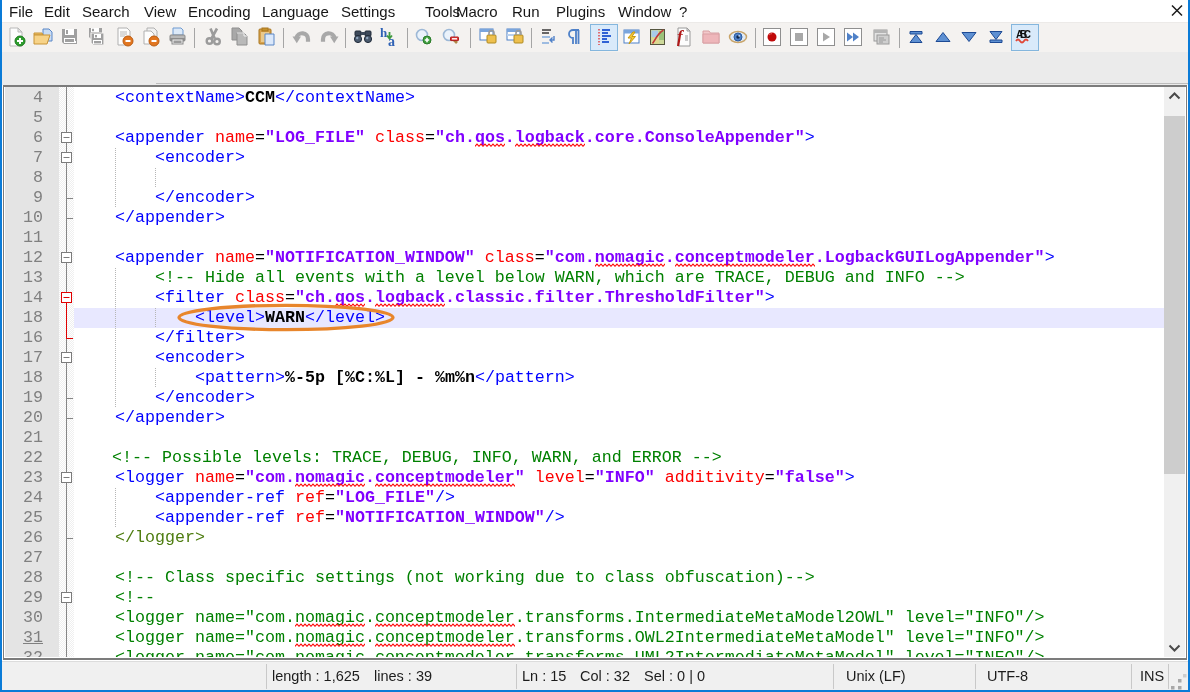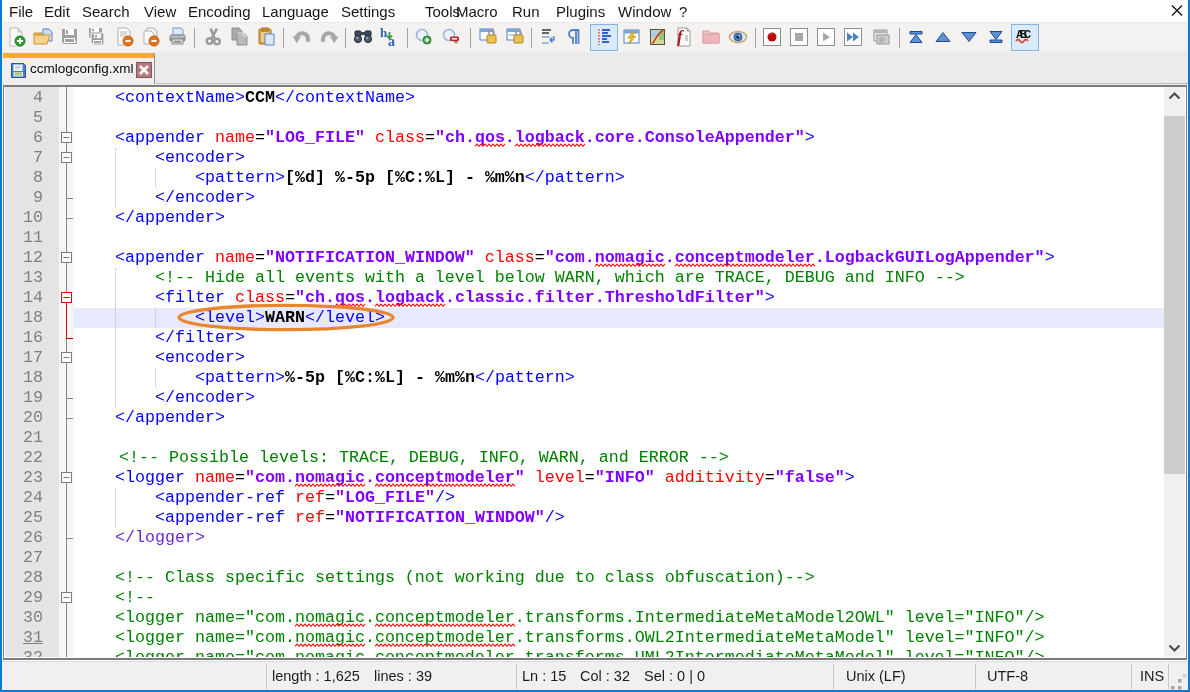--- a/index.html
+++ b/index.html
@@ -265,35 +265,20 @@
       <path d="M9 12.5 l6 -8 h-12 z" fill="#5e90d2" stroke="#1d4a94"></path>
       <path d="M3 13 h12 v2.5 h-12 z" fill="#5e90d2" stroke="#1d4a94"></path>
     </svg>
 <svg class="abs" style="left:1014px;top:27px;" width="20" height="20" viewBox="0 0 20 20">
       <text x="2" y="11" font-family="Liberation Sans" font-size="10" font-weight="bold" fill="#111111" textLength="15">ABC</text>
       <path d="M2 14 q2 -3 4 0 t4 0 t4 0" fill="none" stroke="#e04838" stroke-width="1.8"></path>
     </svg>
 <div id="tabbar">
       <div class="bline"></div>
     </div>
-<div id="tab">
-      <div class="orange"></div>
-      <svg class="abs" style="left:7px;top:9px;" width="17" height="17" viewBox="0 0 17 17">
-        <path d="M1.5 1.5 h12 l2 2 v12 h-14 z" fill="#4a7fd0" stroke="#2c5494"></path>
-        <rect x="3.5" y="2.5" width="9" height="6.5" fill="#ffffff"></rect>
-        <path d="M5 4 h6 M5 5.5 h6 M5 7 h4" stroke="#9db8d6" stroke-width="0.8"></path>
-        <rect x="3.5" y="10" width="9.5" height="4.5" fill="#eef6ea"></rect>
-        <path d="M4.5 11.2 h7.5 M4.5 13 h7.5" stroke="#7cb45c" stroke-width="1.2"></path>
-      </svg>
-      <div class="ttl">ccmlogconfig.xml</div>
-<svg class="abs" style="left:133px;top:9px;" width="16" height="16" viewBox="0 0 16 16">
-        <rect x="0.5" y="0.5" width="15" height="15" fill="#b4797d" stroke="#8d5458"></rect>
-        <path d="M4 4 L12 12 M12 4 L4 12" stroke="#ffffff" stroke-width="2.6"></path>
-      </svg>
-</div>
 <div id="editor"></div>
 <div id="edclip">
       <div id="inner">
 <div id="gutter"></div>
 <div id="foldm"></div>
 <div id="hline"></div>
 <div class="ln" style="top:88px;">4</div>
 <div class="ln" style="top:108px;">5</div>
 <div class="ln" style="top:128px;">6</div>
 <div class="ln" style="top:148px;">7</div>
@@ -324,37 +309,36 @@
 <div class="ln" style="top:648px;">32</div>
 <div class="ig" style="left:115px;top:148px;height:60px;"></div>
         <div class="ig" style="left:155px;top:168px;height:20px;"></div>
         <div class="ig" style="left:115px;top:268px;height:140px;"></div>
         <div class="ig" style="left:155px;top:308px;height:20px;"></div>
         <div class="ig" style="left:155px;top:368px;height:20px;"></div>
         <div class="ig" style="left:115px;top:488px;height:40px;"></div>
 <div class="cl" style="left:115px;top:88px;"><span style="color:#0000ff;">&lt;contextName&gt;</span><span style="color:#000000;font-weight:bold;">CCM</span><span style="color:#0000ff;">&lt;/contextName&gt;</span></div>
 <div class="cl" style="left:115px;top:128px;"><span style="color:#0000ff;">&lt;appender</span><span style="color:#000000;">&nbsp;</span><span style="color:#fc0000;">name</span><span style="color:#000000;">=</span><span style="color:#8000ff;font-weight:bold;">"LOG_FILE"</span><span style="color:#000000;">&nbsp;</span><span style="color:#fc0000;">class</span><span style="color:#000000;">=</span><span style="color:#8000ff;font-weight:bold;">"ch.qos.logback.core.ConsoleAppender"</span><span style="color:#0000ff;">&gt;</span></div>
 <div class="cl" style="left:155px;top:148px;"><span style="color:#0000ff;">&lt;encoder&gt;</span></div>
-<div class="cl" style="left:195px;top:168px;"><span style="color:#0000ff;">&lt;pattern&gt;</span><span style="color:#000000;font-weight:bold;">[%d]&nbsp;%-5p&nbsp;[%C:%L]&nbsp;-&nbsp;%m%n</span><span style="color:#0000ff;">&lt;/pattern&gt;</span></div>
 <div class="cl" style="left:155px;top:188px;"><span style="color:#0000ff;">&lt;/encoder&gt;</span></div>
 <div class="cl" style="left:115px;top:208px;"><span style="color:#0000ff;">&lt;/appender&gt;</span></div>
 <div class="cl" style="left:115px;top:248px;"><span style="color:#0000ff;">&lt;appender</span><span style="color:#000000;">&nbsp;</span><span style="color:#fc0000;">name</span><span style="color:#000000;">=</span><span style="color:#8000ff;font-weight:bold;">"NOTIFICATION_WINDOW"</span><span style="color:#000000;">&nbsp;</span><span style="color:#fc0000;">class</span><span style="color:#000000;">=</span><span style="color:#8000ff;font-weight:bold;">"com.nomagic.conceptmodeler.LogbackGUILogAppender"</span><span style="color:#0000ff;">&gt;</span></div>
 <div class="cl" style="left:155px;top:268px;"><span style="color:#008000;">&lt;!--&nbsp;Hide&nbsp;all&nbsp;events&nbsp;with&nbsp;a&nbsp;level&nbsp;below&nbsp;WARN,&nbsp;which&nbsp;are&nbsp;TRACE,&nbsp;DEBUG&nbsp;and&nbsp;INFO&nbsp;--&gt;</span></div>
 <div class="cl" style="left:195px;top:308px;"><span style="color:#0000ff;">&lt;level&gt;</span><span style="color:#000000;font-weight:bold;">WARN</span><span style="color:#0000ff;">&lt;/level&gt;</span></div>
 <div class="cl" style="left:155px;top:288px;"><span style="color:#0000ff;">&lt;filter</span><span style="color:#000000;">&nbsp;</span><span style="color:#fc0000;">class</span><span style="color:#000000;">=</span><span style="color:#8000ff;font-weight:bold;">"ch.qos.logback.classic.filter.ThresholdFilter"</span><span style="color:#0000ff;">&gt;</span></div>
 <div class="cl" style="left:155px;top:328px;"><span style="color:#0000ff;">&lt;/filter&gt;</span></div>
 <div class="cl" style="left:155px;top:348px;"><span style="color:#0000ff;">&lt;encoder&gt;</span></div>
 <div class="cl" style="left:195px;top:368px;"><span style="color:#0000ff;">&lt;pattern&gt;</span><span style="color:#000000;font-weight:bold;">%-5p&nbsp;[%C:%L]&nbsp;-&nbsp;%m%n</span><span style="color:#0000ff;">&lt;/pattern&gt;</span></div>
 <div class="cl" style="left:155px;top:388px;"><span style="color:#0000ff;">&lt;/encoder&gt;</span></div>
 <div class="cl" style="left:115px;top:408px;"><span style="color:#0000ff;">&lt;/appender&gt;</span></div>
-<div class="cl" style="left:119px;top:448px;"><span style="color:#008000;">&lt;!--&nbsp;Possible&nbsp;levels:&nbsp;TRACE,&nbsp;DEBUG,&nbsp;INFO,&nbsp;WARN,&nbsp;and&nbsp;ERROR&nbsp;--&gt;</span></div>
+<div class="cl" style="left:112px;top:448px;"><span style="color:#008000;">&lt;!--&nbsp;Possible&nbsp;levels:&nbsp;TRACE,&nbsp;DEBUG,&nbsp;INFO,&nbsp;WARN,&nbsp;and&nbsp;ERROR&nbsp;--&gt;</span></div>
 <div class="cl" style="left:115px;top:468px;"><span style="color:#0000ff;">&lt;logger</span><span style="color:#000000;">&nbsp;</span><span style="color:#fc0000;">name</span><span style="color:#000000;">=</span><span style="color:#8000ff;font-weight:bold;">"com.nomagic.conceptmodeler"</span><span style="color:#000000;">&nbsp;</span><span style="color:#fc0000;">level</span><span style="color:#000000;">=</span><span style="color:#8000ff;font-weight:bold;">"INFO"</span><span style="color:#000000;">&nbsp;</span><span style="color:#fc0000;">additivity</span><span style="color:#000000;">=</span><span style="color:#8000ff;font-weight:bold;">"false"</span><span style="color:#0000ff;">&gt;</span></div>
 <div class="cl" style="left:155px;top:488px;"><span style="color:#0000ff;">&lt;appender-ref</span><span style="color:#000000;">&nbsp;</span><span style="color:#fc0000;">ref</span><span style="color:#000000;">=</span><span style="color:#8000ff;font-weight:bold;">"LOG_FILE"</span><span style="color:#0000ff;">/&gt;</span></div>
 <div class="cl" style="left:155px;top:508px;"><span style="color:#0000ff;">&lt;appender-ref</span><span style="color:#000000;">&nbsp;</span><span style="color:#fc0000;">ref</span><span style="color:#000000;">=</span><span style="color:#8000ff;font-weight:bold;">"NOTIFICATION_WINDOW"</span><span style="color:#0000ff;">/&gt;</span></div>
-<div class="cl" style="left:115px;top:528px;"><span style="color:#6d28d9;">&lt;/logger&gt;</span></div>
+<div class="cl" style="left:115px;top:528px;"><span style="color:#4d7c0f;">&lt;/logger&gt;</span></div>
 <div class="cl" style="left:115px;top:568px;"><span style="color:#008000;">&lt;!--&nbsp;Class&nbsp;specific&nbsp;settings&nbsp;(not&nbsp;working&nbsp;due&nbsp;to&nbsp;class&nbsp;obfuscation)--&gt;</span></div>
 <div class="cl" style="left:115px;top:588px;"><span style="color:#008000;">&lt;!--</span></div>
 <div class="cl" style="left:115px;top:608px;"><span style="color:#008000;">&lt;logger&nbsp;name="com.nomagic.conceptmodeler.transforms.IntermediateMetaModel2OWL"&nbsp;level="INFO"/&gt;</span></div>
 <div class="cl" style="left:115px;top:628px;"><span style="color:#008000;">&lt;logger&nbsp;name="com.nomagic.conceptmodeler.transforms.OWL2IntermediateMetaModel"&nbsp;level="INFO"/&gt;</span></div>
 <div class="cl" style="left:115px;top:648px;"><span style="color:#008000;">&lt;logger&nbsp;name="com.nomagic.conceptmodeler.transforms.UML2IntermediateMetaModel"&nbsp;level="INFO"/&gt;</span></div>
 <svg class="abs" style="left:59px;top:87px;" width="14" height="570" viewBox="0 0 14 570">
           <line x1="7.5" y1="0" x2="7.5" y2="570" stroke="#868686" stroke-width="1"></line>
           <rect x="2.5" y="45.5" width="10" height="10" fill="#ffffff" stroke="#7b7b7b" stroke-width="1"></rect>
           <line x1="4.5" y1="50.5" x2="10.5" y2="50.5" stroke="#7b7b7b" stroke-width="1"></line>
           <rect x="2.5" y="65.5" width="10" height="10" fill="#ffffff" stroke="#7b7b7b" stroke-width="1"></rect>

